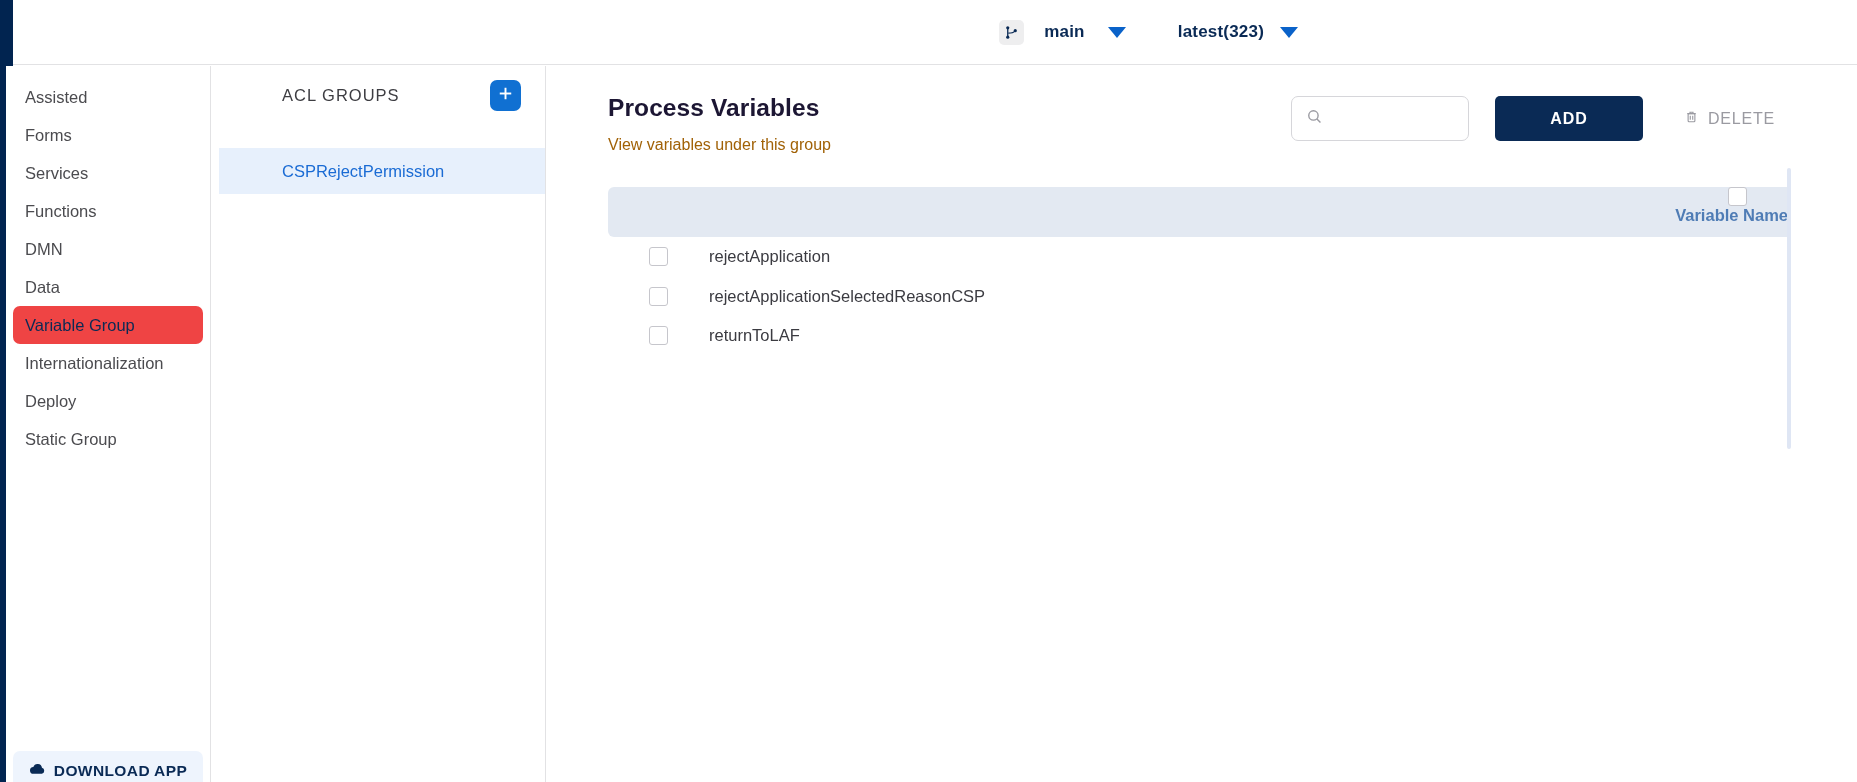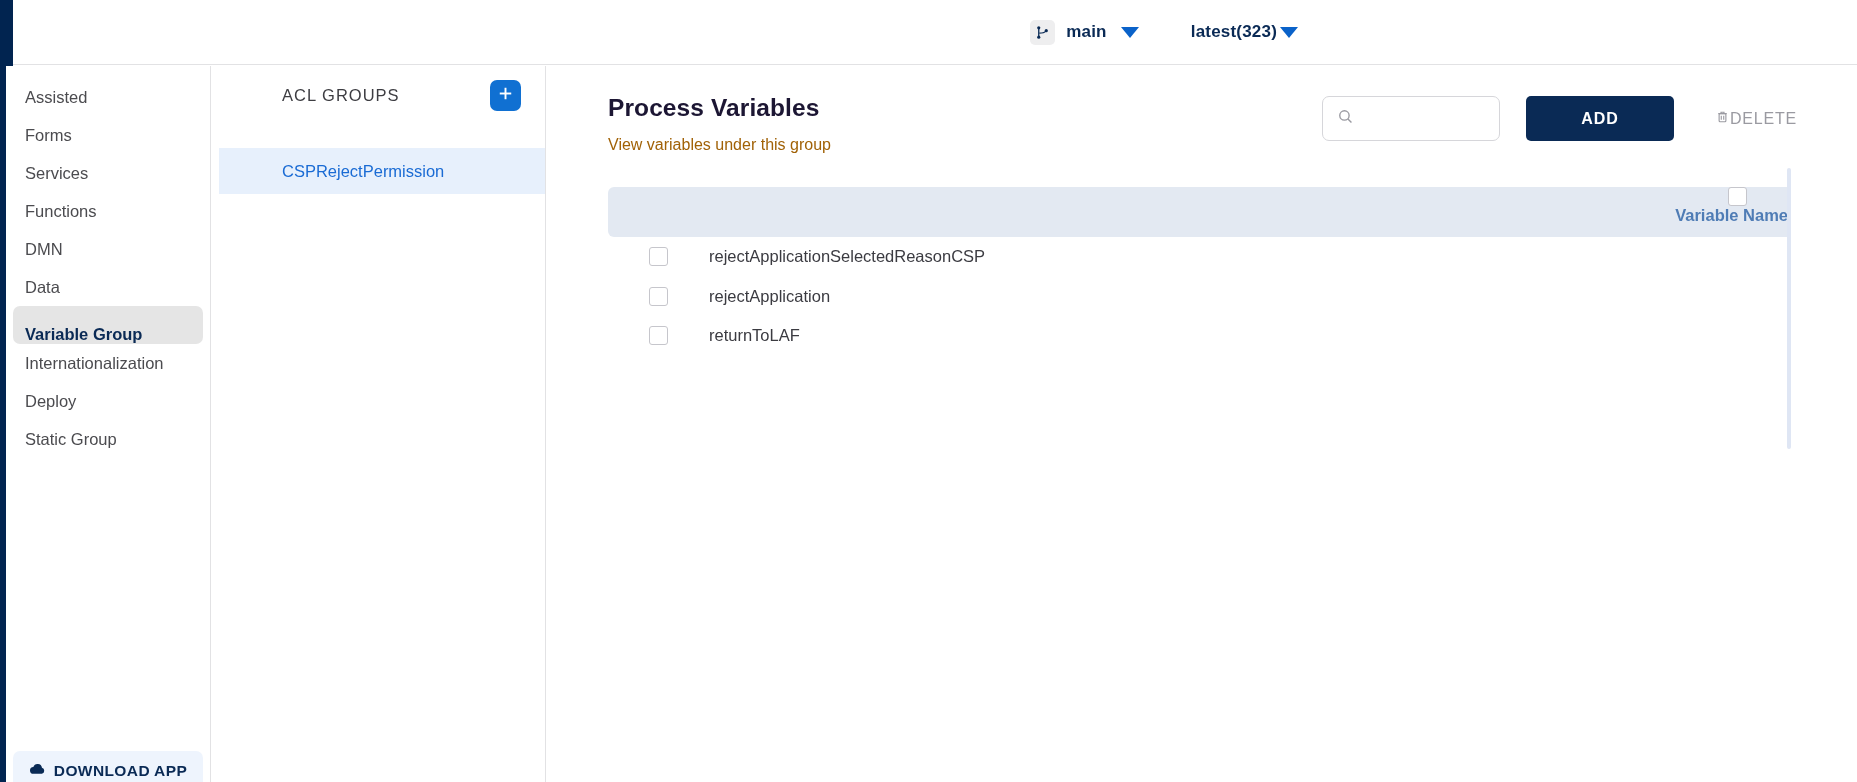--- a/index.html
+++ b/index.html
@@ -37,21 +37,21 @@
     background: #ffffff;
     border-bottom: 1px solid #e2e2e4;
     display: flex;
     align-items: center;
     justify-content: flex-end;
     padding-right: 559px;
   }
   .branch-group {
     display: flex;
     align-items: center;
-    gap: 11px;
+    gap: 20px;
     margin-right: 52px;
   }
   .branch-icon {
     width: 25px; height: 25px;
     border-radius: 5px;
     background: #eeeeef;
     display: flex;
     align-items: center;
     justify-content: center;
   }
@@ -64,20 +64,21 @@
   .caret {
     width: 0; height: 0;
     border-left: 9px solid transparent;
     border-right: 9px solid transparent;
     border-top: 11px solid #0a62c9;
     margin-left: 3px;
   }
   .version-group {
     display: flex;
     align-items: center;
+    gap: 13px;
   }
   .version-label {
     font-size: 17px;
     font-weight: bold;
     color: #0a2a55;
     letter-spacing: .2px;
   }
 
   
   .sidebar {
@@ -94,24 +95,23 @@
     margin: 0 7px;
     padding-left: 12px;
     display: flex;
     align-items: center;
     font-size: 16.5px;
     color: #4b4b4f;
     border-radius: 7px;
     cursor: pointer;
   }
   .nav-item.active {
-    background: #e5e5e5;
+    background: #ef4444;
     color: #0a2a55;
-    font-weight: bold;
-    align-items: flex-end;
+    font-weight: normal;
   }
   .download-app {
     position: absolute;
     left: 7px;
     bottom: -9px;
     width: 190px;
     height: 40px;
     background: #eef4fd;
     border-radius: 7px;
     display: flex;
@@ -173,21 +173,21 @@
     left: 547px; top: 66px;
     width: 1310px;
     height: 716px;
     background: #ffffff;
     padding: 22px 0 0 0;
   }
   .main-head {
     display: flex;
     align-items: flex-start;
     padding-left: 61px;
-    padding-right: 60px;
+    padding-right: 82px;
   }
   .titles { flex: 1; padding-top: 6px; }
   .page-title {
     font-size: 24.5px;
     color: #1c1633;
     font-weight: bold;
     letter-spacing: .1px;
   }
   .page-sub {
     margin-top: 14px;
@@ -231,21 +231,21 @@
     font-size: 16px;
     font-weight: bold;
     letter-spacing: .9px;
     font-family: "Liberation Sans", sans-serif;
     cursor: pointer;
   }
   .delete-btn {
     margin-left: 41px;
     display: flex;
     align-items: center;
-    gap: 0;
+    gap: 9px;
     background: none;
     border: none;
     color: #9a9aa1;
     font-size: 16px;
     letter-spacing: .8px;
     font-family: "Liberation Sans", sans-serif;
     cursor: pointer;
   }
 
   
@@ -431,28 +431,28 @@
           <div class="th-check">
             <span class="chk"></span>
           </div>
           <div class="th-name">Variable Name</div>
         </div>
 
         <div class="trow">
           <div class="td-check">
             <span class="chk"></span>
           </div>
-          <div class="td-name">rejectApplicationSelectedReasonCSP</div>
+          <div class="td-name">rejectApplication</div>
         </div>
 
         <div class="trow">
           <div class="td-check">
             <span class="chk"></span>
           </div>
-          <div class="td-name">rejectApplication</div>
+          <div class="td-name">rejectApplicationSelectedReasonCSP</div>
         </div>
 
 
         <div class="trow">
           <div class="td-check">
             <span class="chk"></span>
           </div>
           <div class="td-name">returnToLAF</div>
         </div>
 

